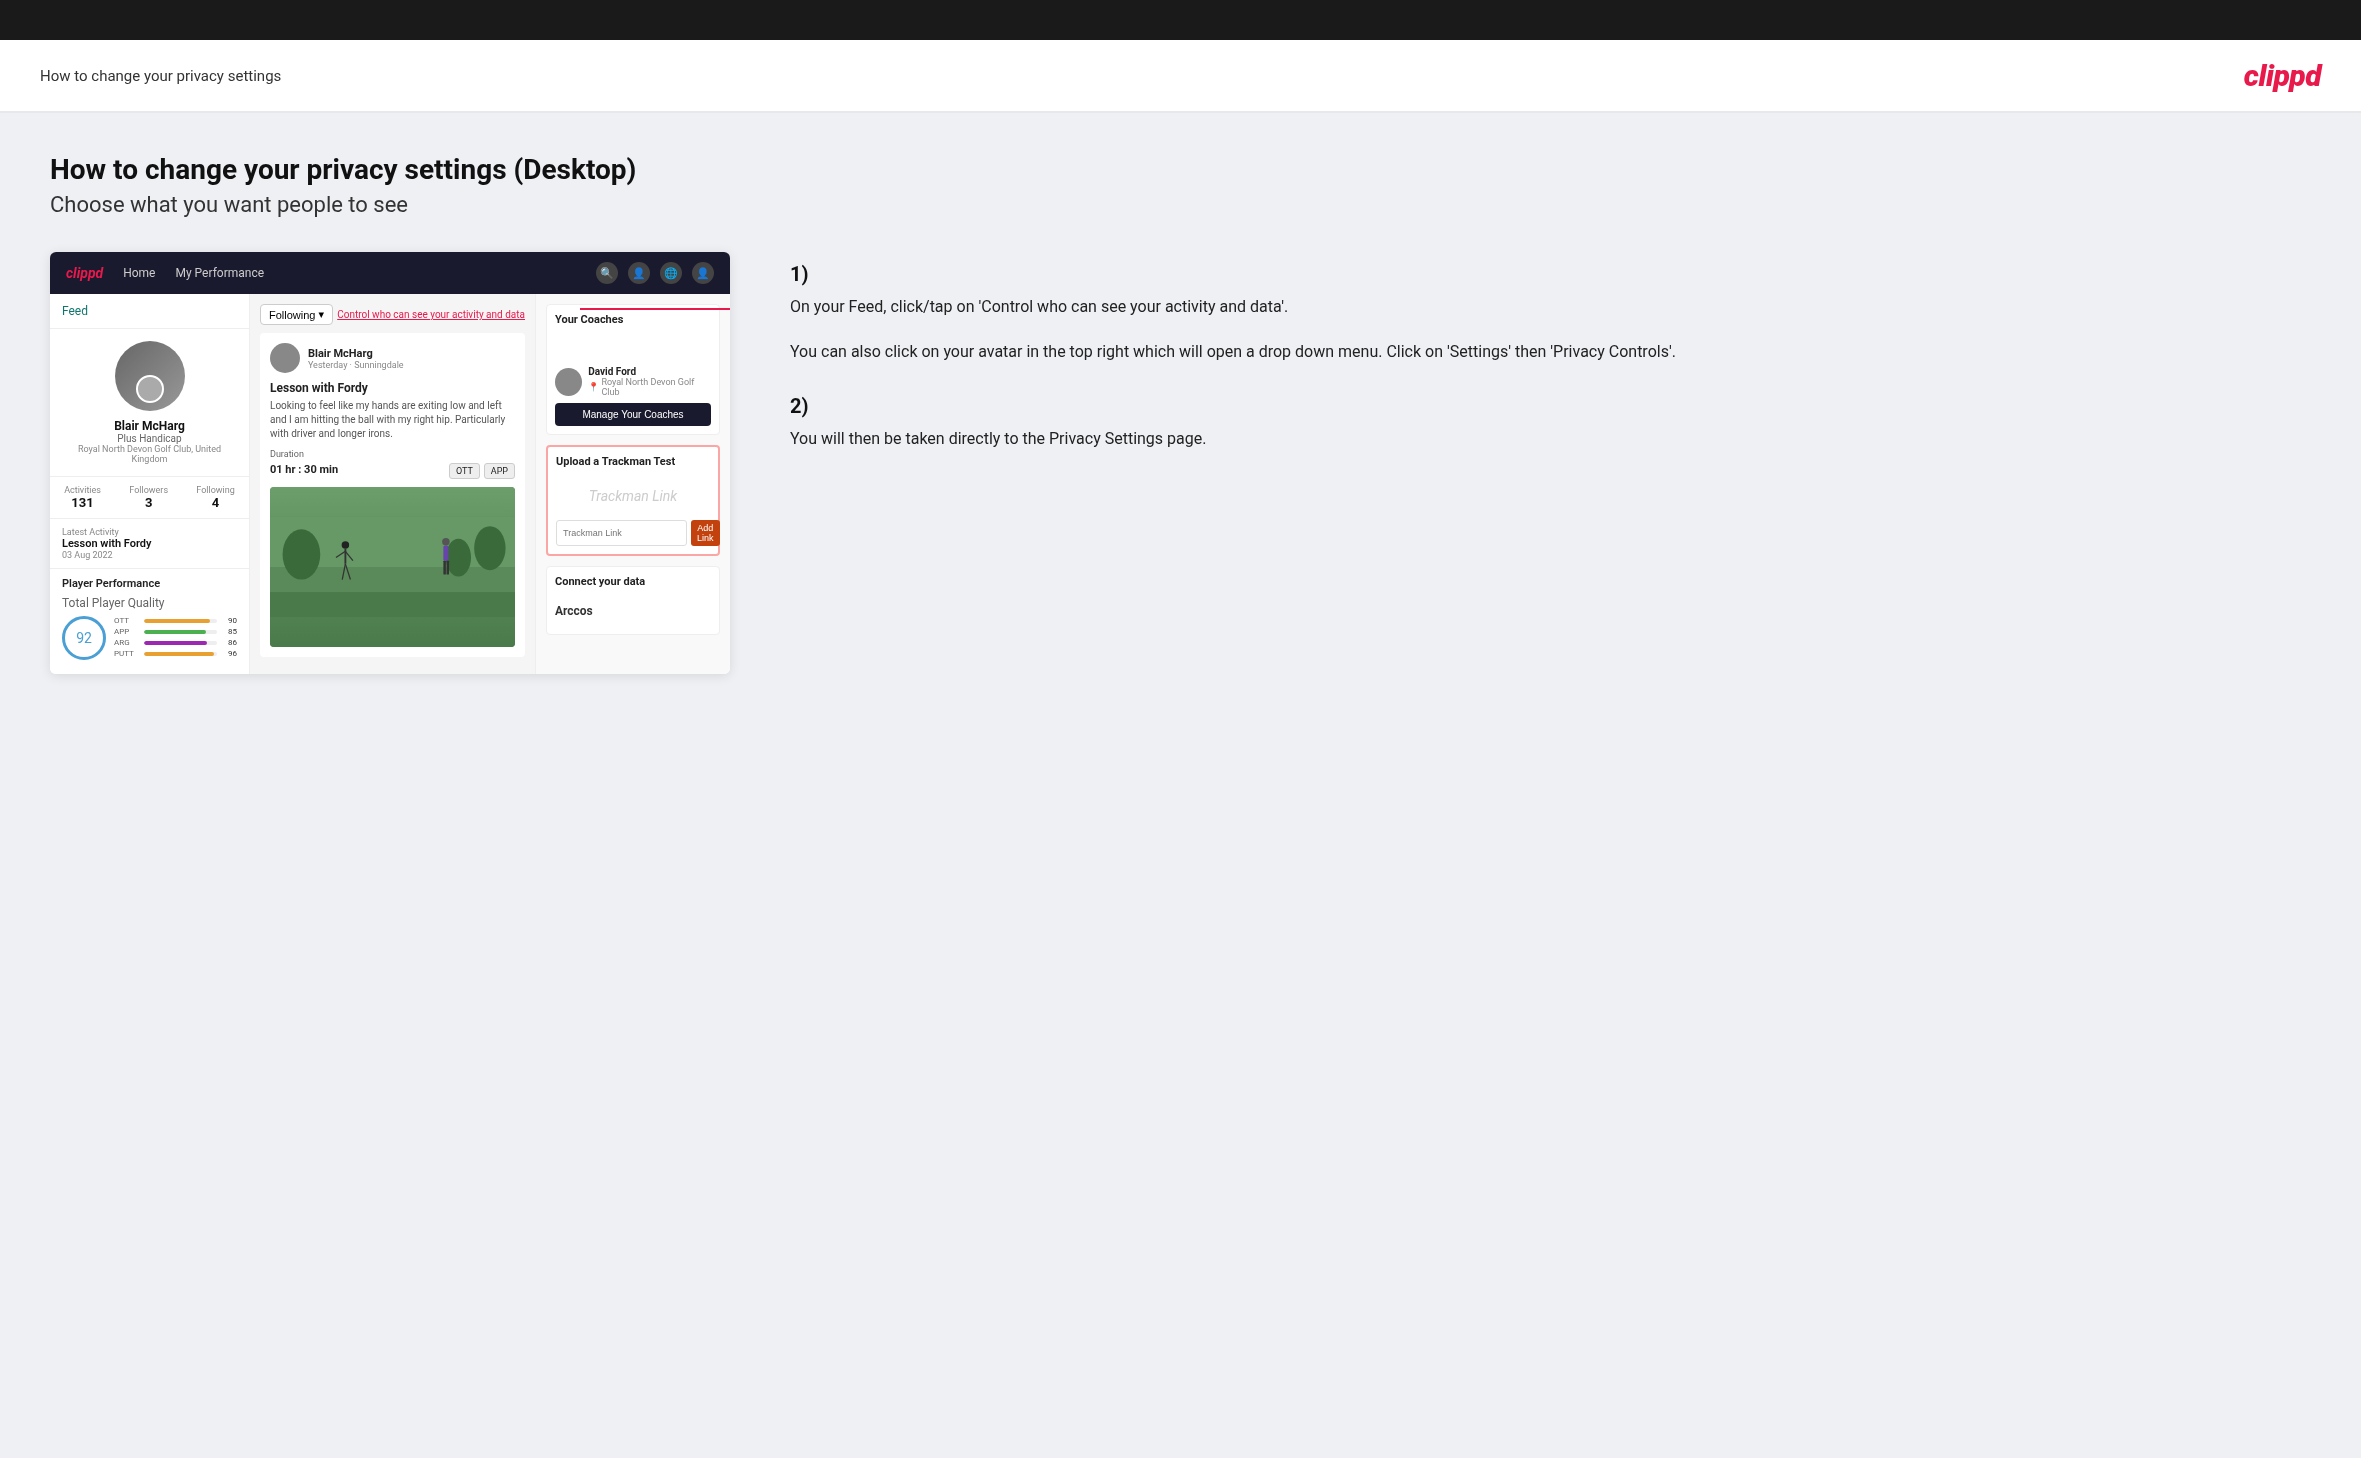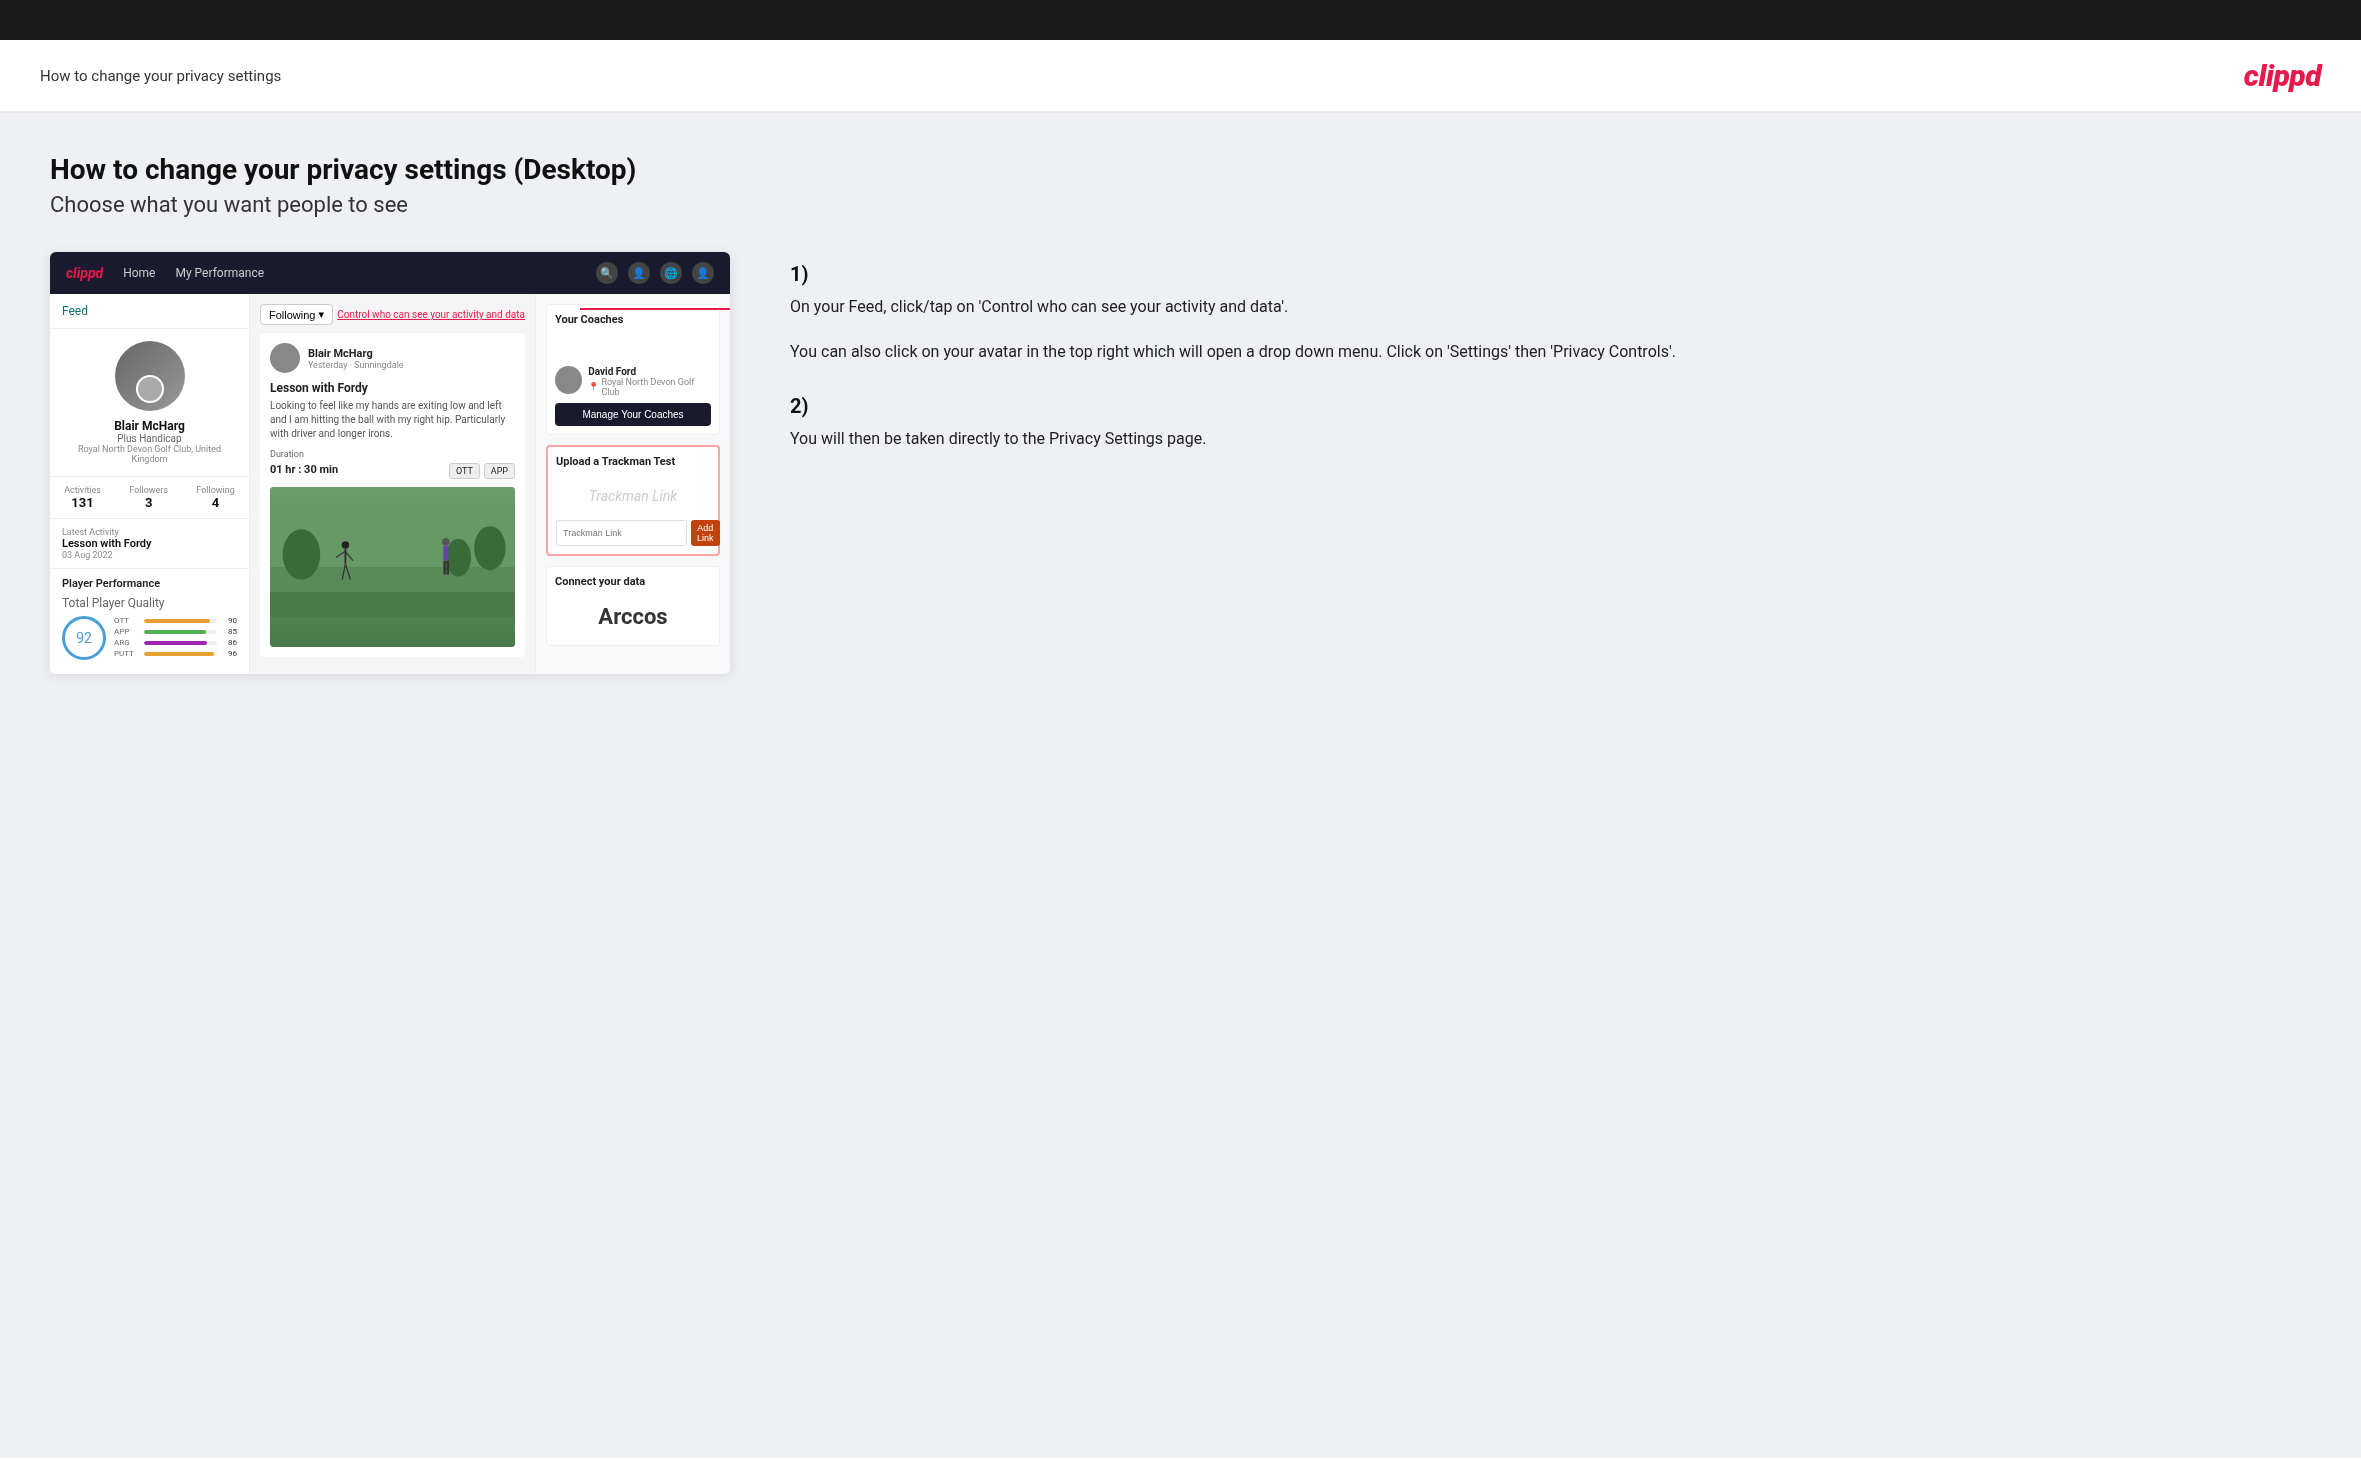--- a/index.html
+++ b/index.html
@@ -392,20 +392,21 @@
     }
 
     .section-title {
       font-size: 11px;
       font-weight: 700;
       margin-bottom: 8px;
     }
 
     .coach-item {
       display: flex;
+      align-items: center;
       gap: 6px;
       margin-bottom: 6px;
       margin-top: 40px;
     }
     .coach-avatar {
       width: 28px;
       height: 28px;
       background: #888;
       border-radius: 50%;
     }
@@ -469,23 +470,23 @@
       font-size: 9px;
     }
 
     .connect-section {
       background: #fff;
       border: 1px solid #eee;
       border-radius: 4px;
       padding: 8px;
     }
     .arccos-logo {
-      font-size: 22px;
-      font-weight: 700;
-      text-align: center;
+      font-size: 12px;
+      font-weight: 700;
+      text-align: left;
       color: #333;
       padding: 8px 0;
     }
 
     
     .instructions-panel {
       flex: 1;
       padding: 10px 0 0 20px;
     }
 

